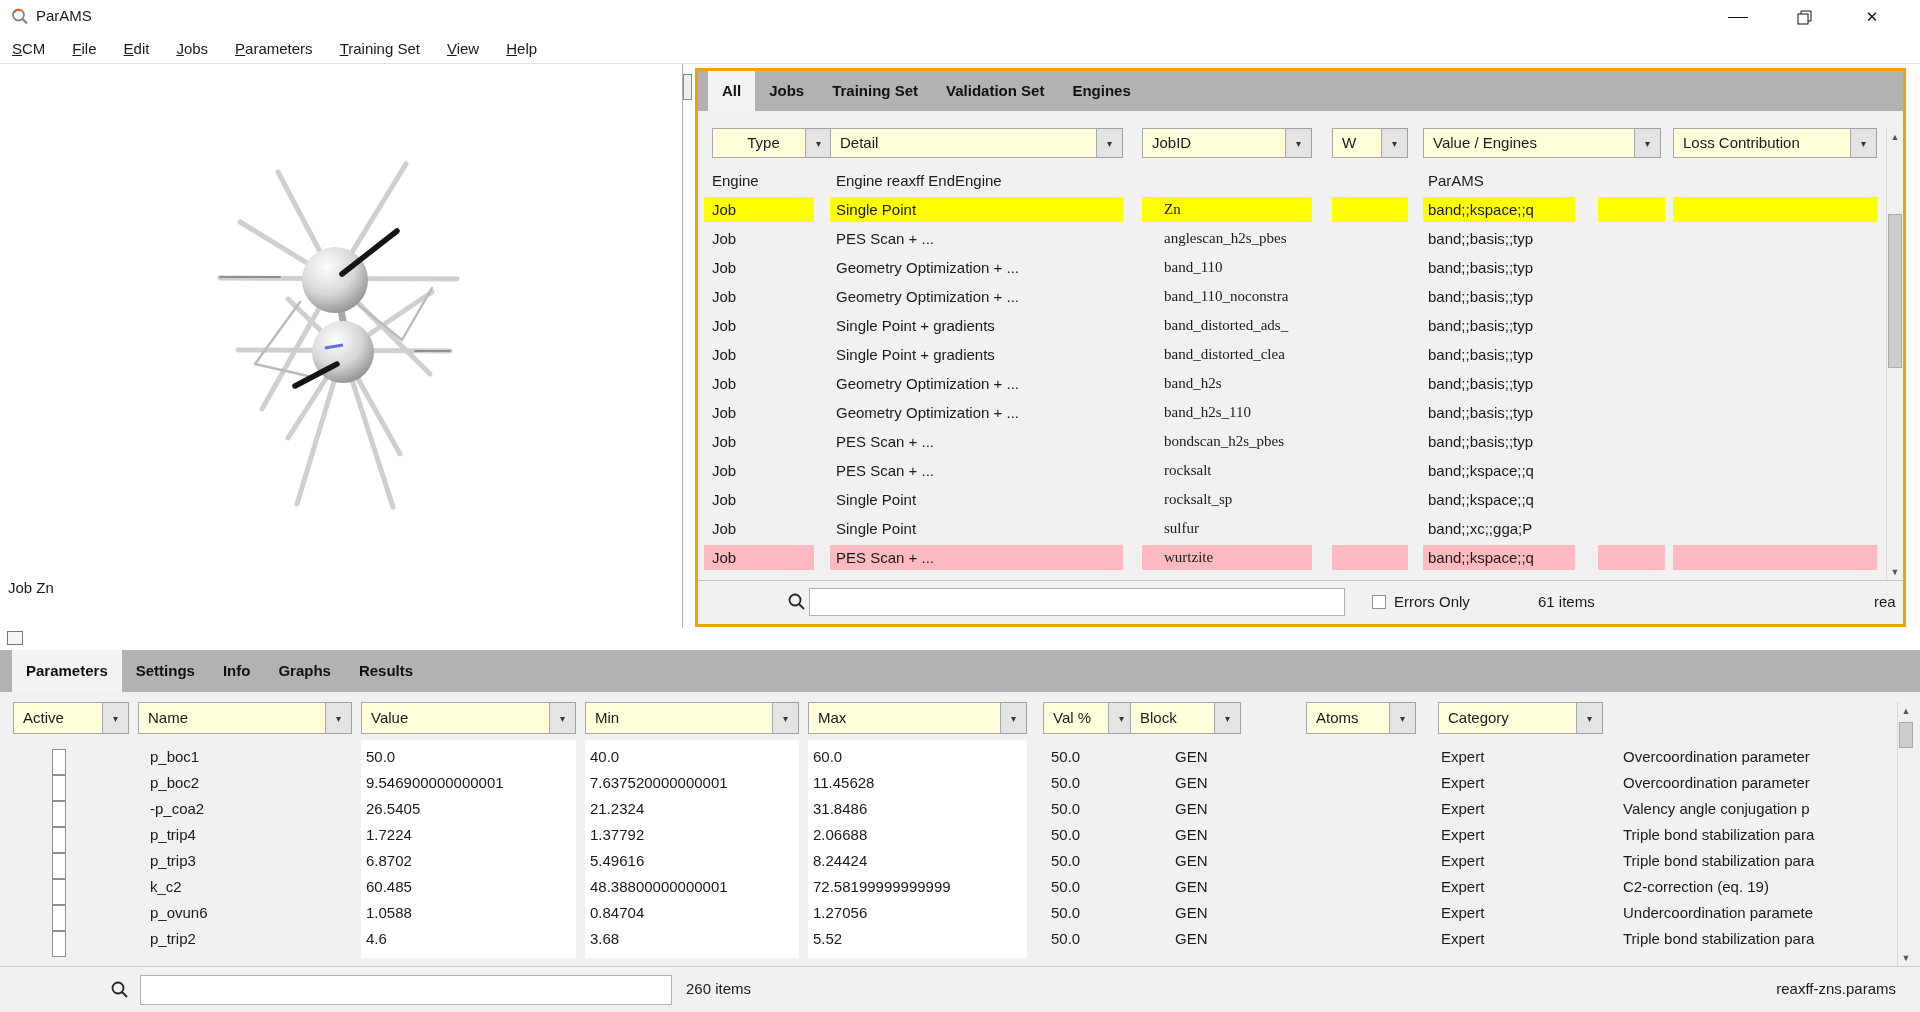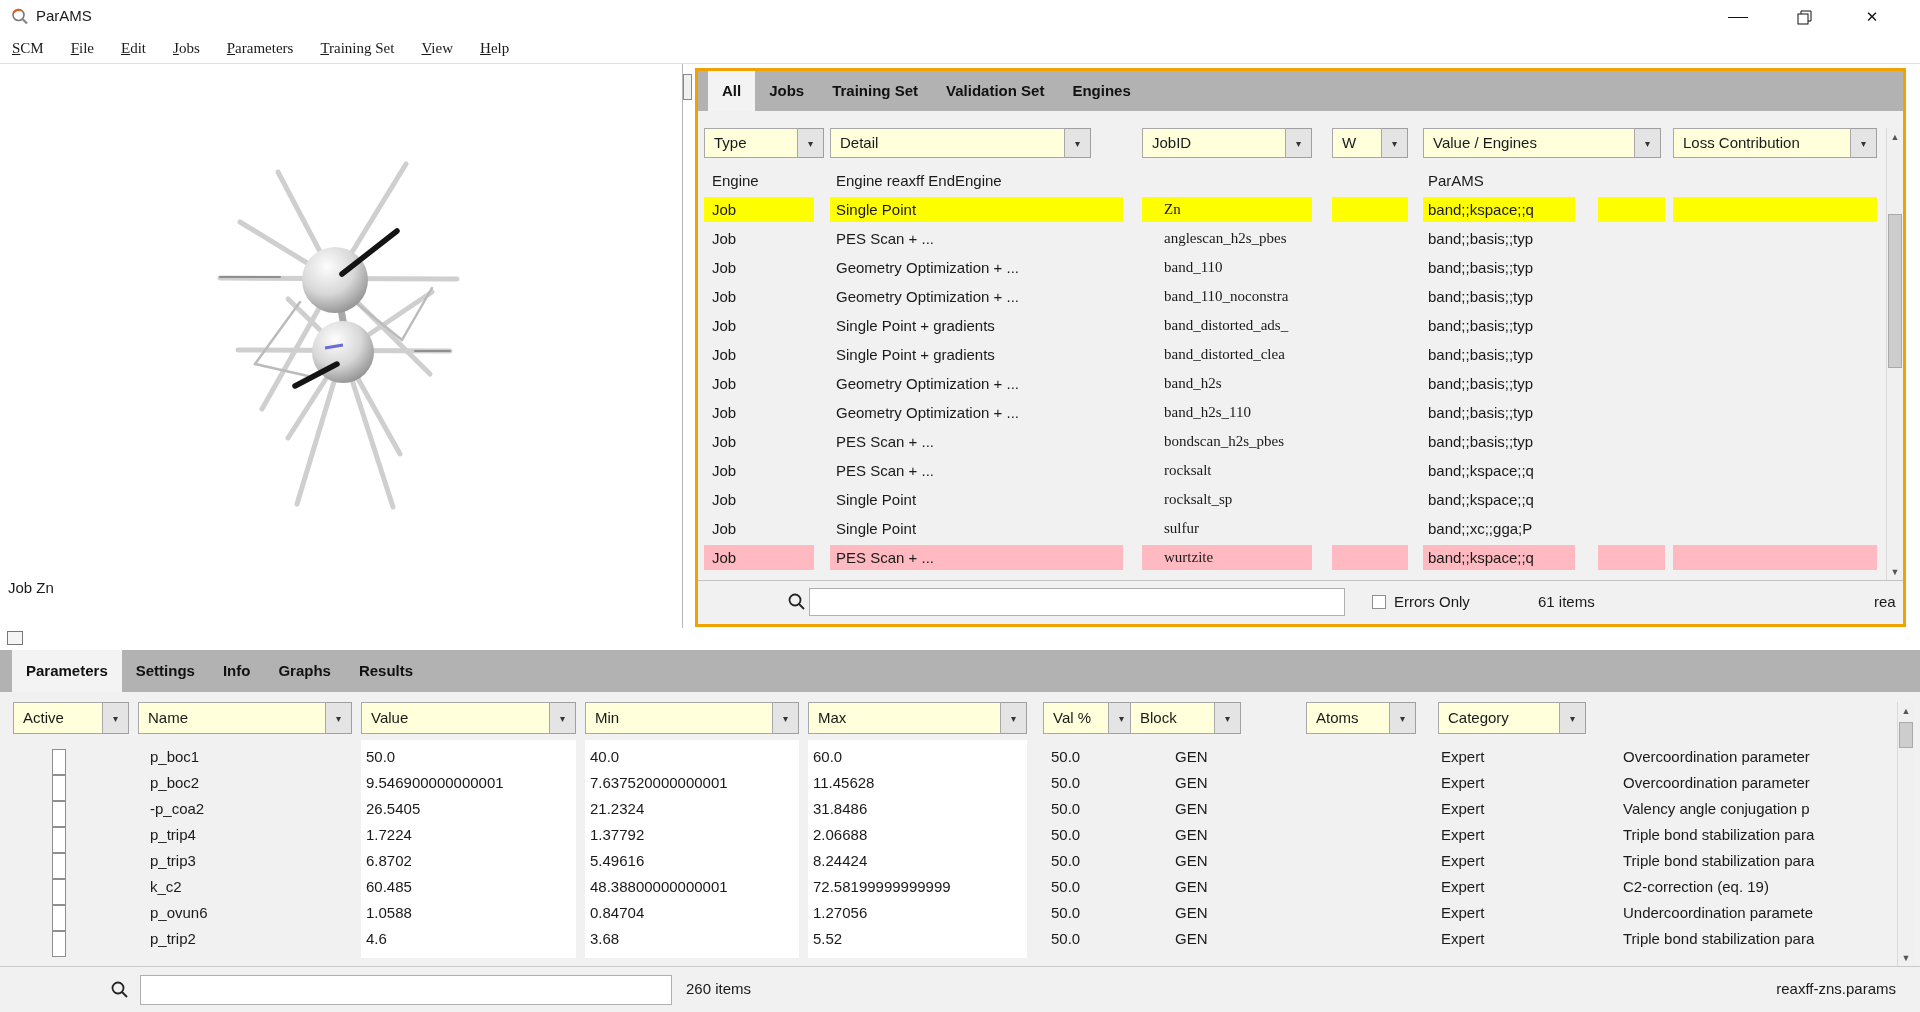--- a/index.html
+++ b/index.html
@@ -11,21 +11,21 @@
   #titlebar{position:absolute;left:0;top:0;width:1920px;height:34px;background:#fff;}
   #app-icon{position:absolute;left:10px;top:7px;width:20px;height:20px;}
   #window-title{position:absolute;left:36px;top:7px;font-size:15px;}
   .wbtn{position:absolute;top:0;width:64px;height:34px;display:flex;align-items:center;justify-content:center;cursor:default;}
   #btn-min{left:1706px;} #btn-restore{left:1772px;} #btn-close{left:1840px;}
   #btn-min span{display:block;width:20px;border-top:1px solid #111;}
   #btn-close::after{content:"\2715";font-size:15px;color:#111;}
   
   #menubar{position:absolute;left:0;top:34px;width:1920px;height:30px;background:#fff;
            border-bottom:1px solid #e0e0e0;display:flex;align-items:center;gap:27px;padding-left:12px;font-size:15px;}
-  .menu-item{cursor:default;font-family:Liberation Serif, serif;}
+  .menu-item{cursor:default;}
   .menu-item u{text-decoration:underline;}
   
   #viewer-panel{position:absolute;left:0;top:64px;width:683px;height:564px;background:#fff;border-right:1px solid #b5b5b5;}
   #viewer-caption{position:absolute;left:8px;top:515px;font-size:15px;}
   #vsplit-handle{position:absolute;left:683px;top:74px;width:9px;height:26px;background:#f0f0f0;border:1px solid #8a8a8a;}
   
   #jobs-panel{position:absolute;left:695px;top:68px;width:1211px;height:559px;border:3px solid #f0a202;background:#f1f1f1;}
   .tabbar{background:#b2b2b2;display:flex;align-items:center;}
   #jobs-tabs{position:absolute;left:0;top:0;width:100%;height:40px;padding-left:10px;}
   .tab{padding:0 14px;font-weight:bold;font-size:15px;line-height:40px;color:#111;cursor:default;}
@@ -97,29 +97,29 @@
   #params-sb .sb-thumb{top:20px;height:26px;}
   #params-sb .sb-btn.down{bottom:0;}
   
   #params-footer{position:absolute;left:0;top:316px;width:100%;height:46px;border-top:1px solid #c9c9c9;background:#f1f1f1;}
   #params-search-icon{left:110px;top:13px;}
   #params-search{position:absolute;left:140px;top:8px;width:532px;height:30px;background:#fff;border:1px solid #b0b0b0;
                  font-family:"Liberation Sans",sans-serif;font-size:15px;padding:0 6px;}
   #params-items{position:absolute;left:686px;top:13px;font-size:15px;}
   #params-file{position:absolute;right:24px;top:13px;font-size:15px;}
   
-  #jh-type{left:6px;width:120px;}  #jh-detail{left:132px;width:261px;}
+  #jh-type{left:14px;width:120px;text-align:center;}  #jh-detail{left:132px;width:293px;}
   #jh-jobid{left:444px;width:170px;} #jh-w{left:634px;width:76px;}
   #jh-value{left:725px;width:238px;} #jh-loss{left:975px;width:204px;}
   
   #ph-active{left:13px;width:116px;} #ph-name{left:138px;width:214px;}
   #ph-value{left:361px;width:215px;} #ph-min{left:585px;width:214px;}
   #ph-max{left:808px;width:219px;}   #ph-valp{left:1043px;width:92px;}
   #ph-block{left:1130px;width:111px;}#ph-atoms{left:1306px;width:110px;}
-  #ph-cat{left:1438px;width:148px;}
+  #ph-cat{left:1438px;width:165px;}
 </style>
 </head>
 <body>
 
 <div id="app">
 
   <div id="titlebar">
     <svg id="app-icon" viewBox="0 0 20 20">
       <circle cx="8.5" cy="8" r="5.5" fill="#ffffff" stroke="#7a7a7a" stroke-width="1.6"></circle>
       <path d="M 4 5.5 A 5 5 0 0 1 11 3.6" fill="none" stroke="#e2601a" stroke-width="2.2"></path>

